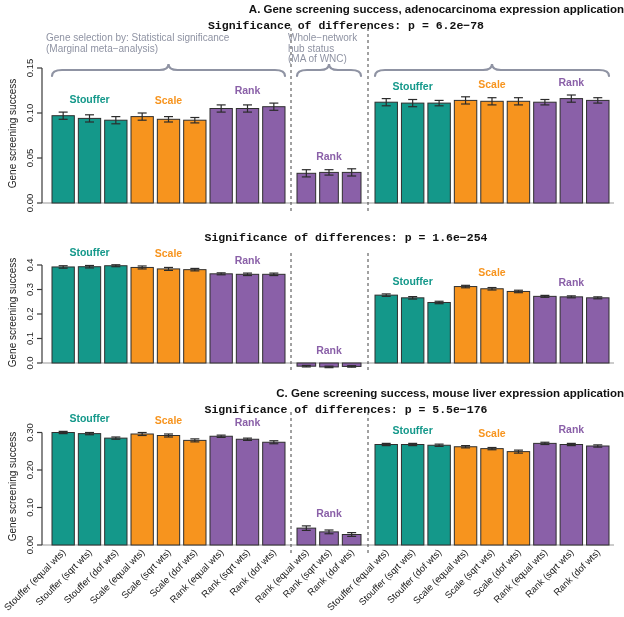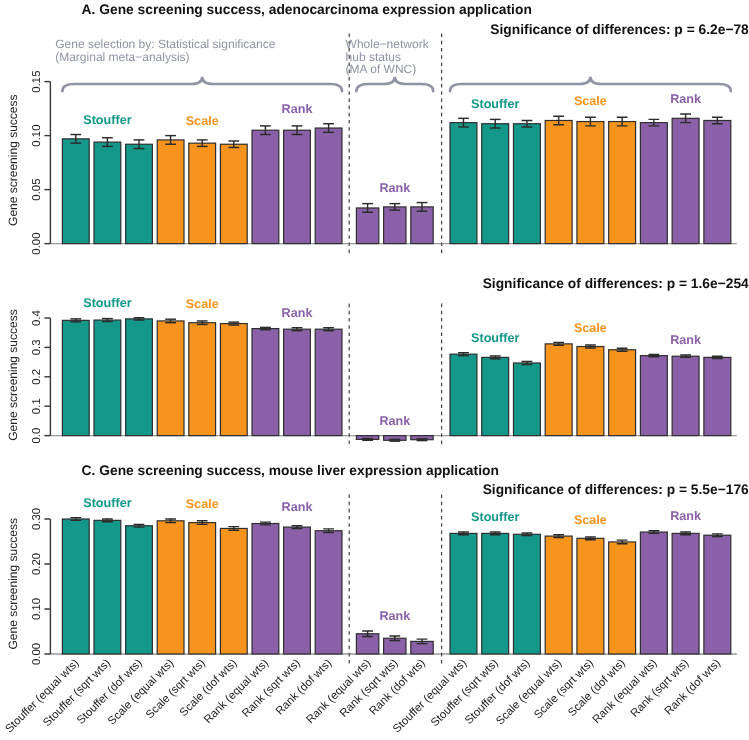--- a/index.html
+++ b/index.html
@@ -1,26 +1,26 @@
 <!DOCTYPE html>
 <html><head>
 <meta charset="utf-8">
 <style>
   html,body{margin:0;padding:0;background:#ffffff;}
   #fig{
     position:relative;width:624px;height:617px;background:#ffffff;
     font-family:"Liberation Sans",sans-serif;overflow:hidden;
   }
   .ptitle{
-    position:absolute;left:68px;width:556px;text-align:left;
-    font-size:11.5px;font-weight:bold;color:#111;white-space:nowrap;
-  }
-  .psub{
     position:absolute;left:68px;width:556px;text-align:right;
     font-size:11.5px;font-weight:bold;color:#111;white-space:nowrap;
+  }
+  .psub{
+    position:absolute;left:68px;width:556px;text-align:center;
+    font-size:11.5px;font-weight:bold;color:#111;white-space:nowrap;font-family:Liberation Mono, monospace;
   }
   .ann{
     position:absolute;text-align:left;color:#8F93A3;
     font-size:10px;line-height:10.5px;
   }
   .ylab{
     position:absolute;width:136px;text-align:center;
     font-size:10px;color:#222;
     transform:rotate(-90deg);white-space:nowrap;
   }

